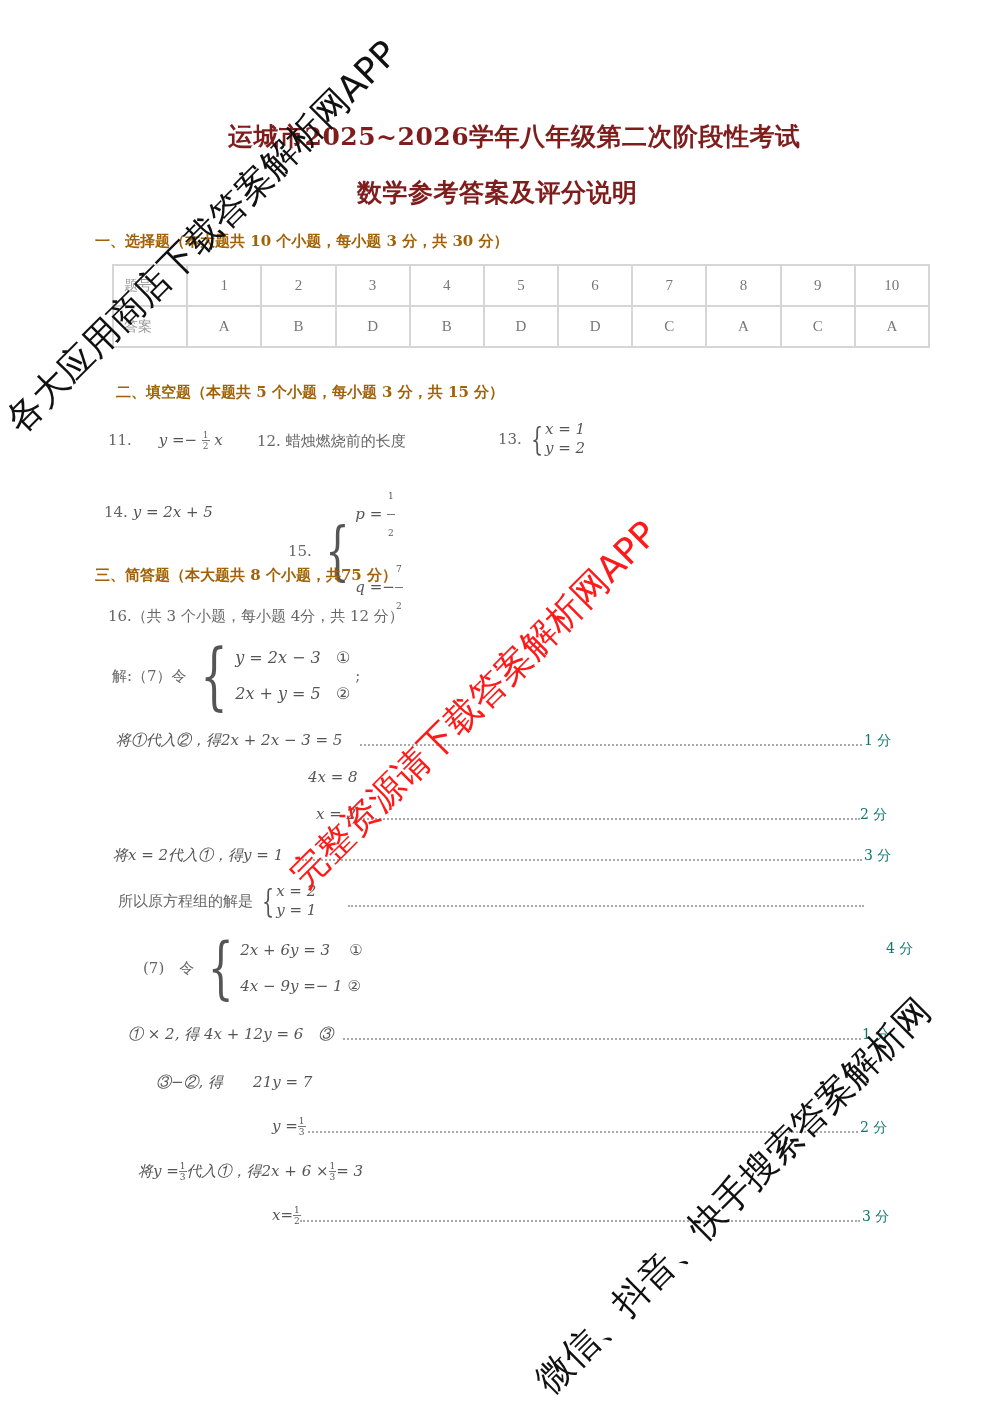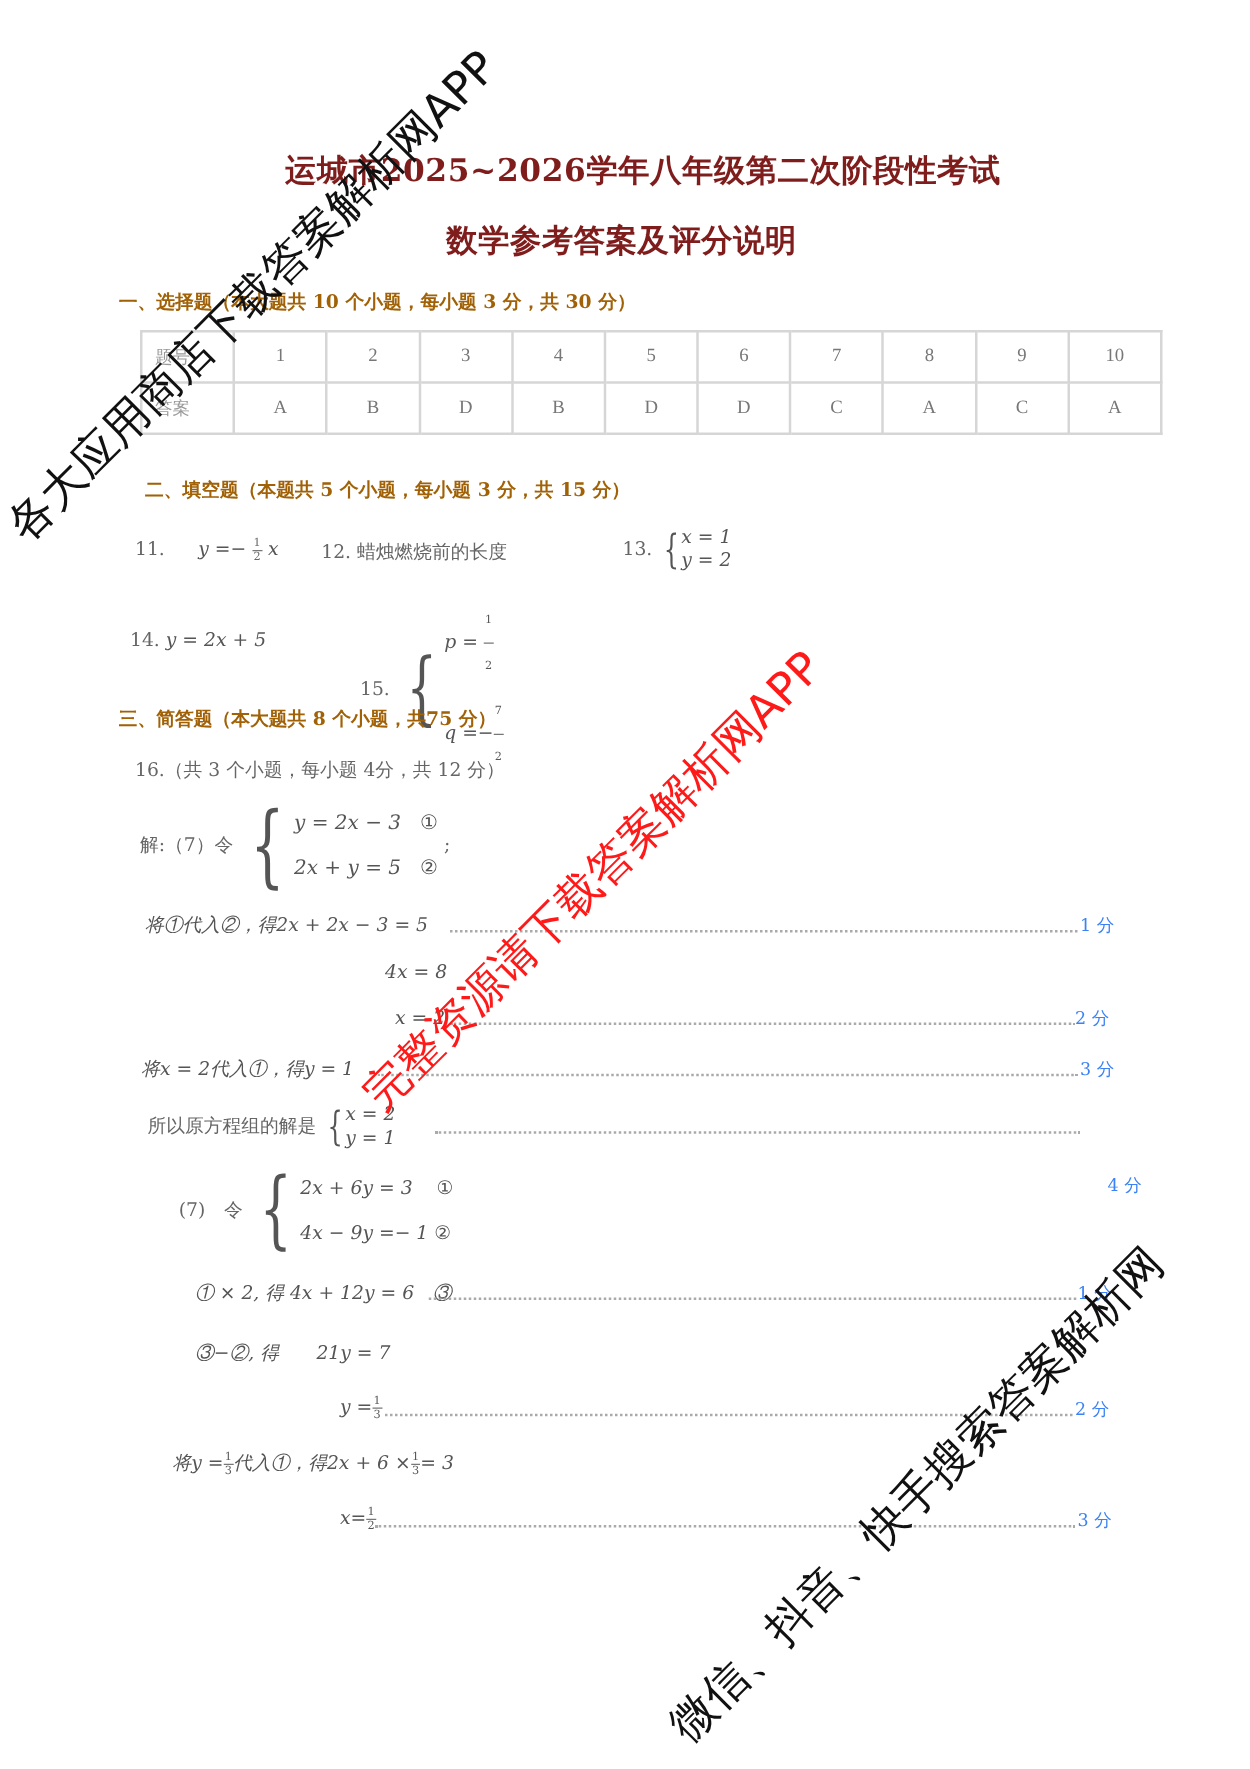--- a/index.html
+++ b/index.html
@@ -27,21 +27,21 @@
   .brace-sys { display: inline-flex; align-items: center; vertical-align: middle; }
   .brace { font-size: 44px; font-weight: 200; color: #555; line-height: 1; transform: scaleX(0.6); font-style: normal; margin-right: -2px; }
   .brace.sm { font-size: 32px; }
   .sys-lines { display: flex; flex-direction: column; }
   .sys-lines span { line-height: 36px; }
   .sys-lines.tight span { line-height: 19px; }
   .circ { font-style: normal; color: #555; }
   .dots {
     position: absolute; height: 0; border-bottom: 2px dotted #aaa;
   }
-  .score { font-size: 14px; color: #3b82f6; }
+  .score { font-size: 14px; color: #0f766e; }
   .wm { position: absolute; white-space: nowrap; font-family: "DejaVu Sans", "Liberation Sans", sans-serif; transform-origin: left bottom; }
   .wm.black { color: #111; font-size: 36px; }
   .wm.red { color: #ff1a1a; font-size: 36px; }
 </style>
 </head>
 <body>
 
 <div class="abs title" style="left:228px; top:120px;">运城市2025~2026学年八年级第二次阶段性考试</div>
 <div class="abs title" style="left:357px; top:176px;">数学参考答案及评分说明</div>
 
@@ -170,21 +170,21 @@
   <span style="vertical-align:middle;">(7)　令</span>
   <span class="brace-sys">
     <span class="brace" style="font-size:68px;">{</span>
     <span class="sys-lines math">
       <span><span>2x + 6y = 3</span>&nbsp;&nbsp;&nbsp;&nbsp;<span class="circ">①</span></span>
       <span><span>4x − 9y =− 1</span>&nbsp;<span class="circ">②</span></span>
     </span>
   </span>
 </div>
 
-<div class="abs txt math" style="left:156px; top:1025px;">① × 2, 得 4x + 12y = 6　③</div>
+<div class="abs txt math" style="left:128px; top:1025px;">① × 2, 得 4x + 12y = 6　③</div>
 <div class="dots" style="left:343px; width:518px; top:1038px;"></div>
 <div class="abs score" style="left:862px; top:1026px;">1 分</div>
 
 <div class="abs txt math" style="left:156px; top:1073px;">③−②, 得　　21y = 7</div>
 
 <div class="abs txt math" style="left:272px; top:1116px;">
   <span>y =</span><span class="frac">
       <span class="num">1</span>
       <span>3</span>
     </span>

